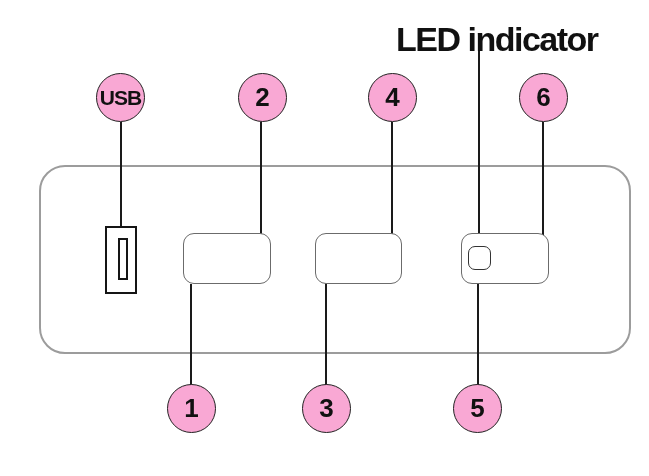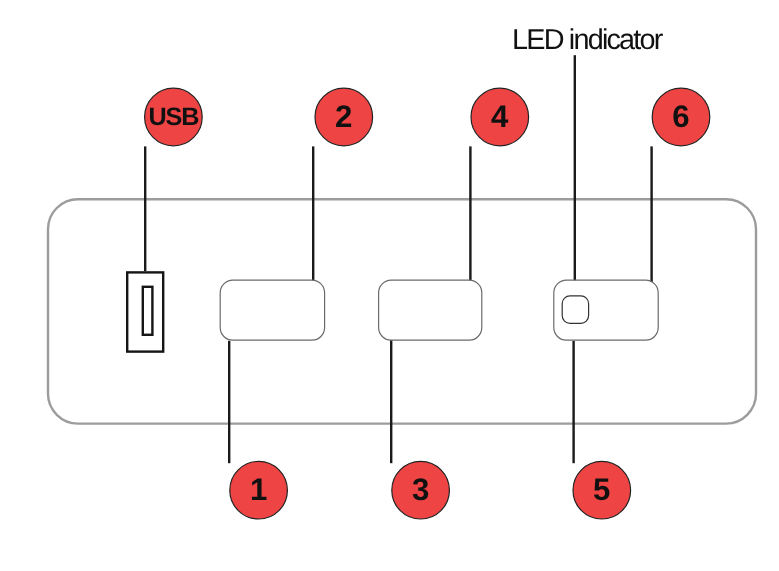--- a/index.html
+++ b/index.html
@@ -16,22 +16,22 @@
     overflow: hidden;
   }
 
   
   .led-label {
     position: absolute;
     left: 396px;
     top: 20px;
     width: 186px;
     text-align: center;
-    font-size: 24px;
-    font-weight: normal;
+    font-size: 34px;
+    font-weight: bold;
     letter-spacing: -1.5px;
     color: #111111;
     white-space: nowrap;
     z-index: 4;
   }
 
   
   .line {
     position: absolute;
     width: 2px;
@@ -105,29 +105,28 @@
     background: #ffffff;
   }
 
   
   .callout {
     position: absolute;
     width: 47px;
     height: 47px;
     border: 1.5px solid #222222;
     border-radius: 50%;
-    background: #ef4444;
+    background: #f9a8d4;
     z-index: 3;
     display: flex;
     align-items: center;
     justify-content: center;
     font-weight: bold;
     font-size: 26px;
     color: #111111;
-    margin-left: 24px;
   }
   .c-usb { left: 96px;  top: 73px;  font-size: 21px; letter-spacing: -1px; }
   .c-2   { left: 238px; top: 73px; }
   .c-4   { left: 368px; top: 73px; }
   .c-6   { left: 519px; top: 73px; }
   .c-1   { left: 167px; top: 384px; }
   .c-3   { left: 302px; top: 384px; }
   .c-5   { left: 453px; top: 384px; }
 </style>
 </head>

